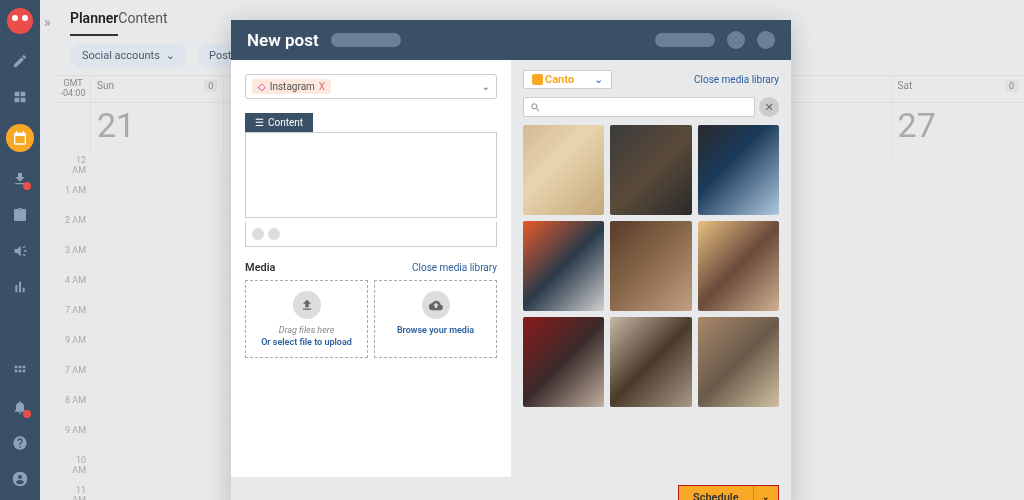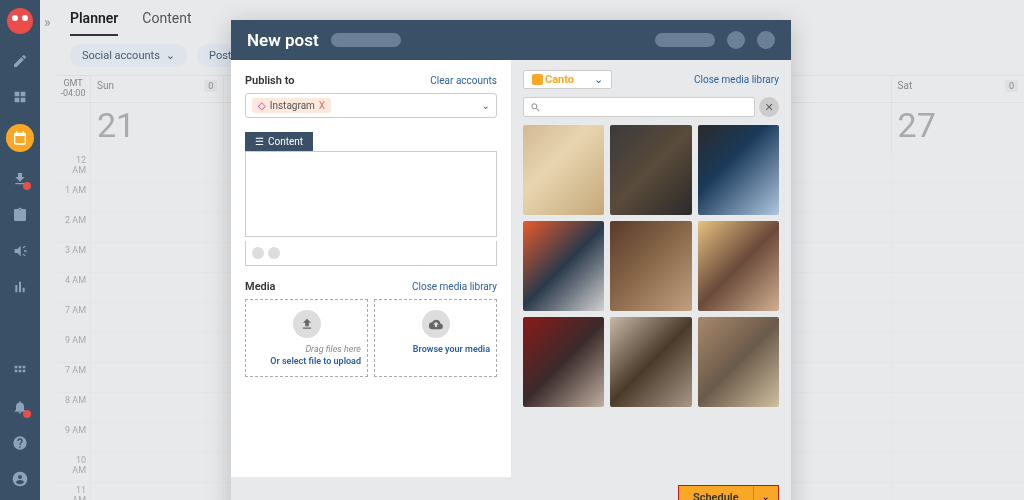--- a/index.html
+++ b/index.html
@@ -9,21 +9,21 @@
 .logo::before,.logo::after{content:'';position:absolute;width:6px;height:6px;background:#fff;border-radius:50%;top:7px}
 .logo::before{left:5px}.logo::after{right:5px}
 .sb-ic{width:18px;height:18px;display:flex;align-items:center;justify-content:center;cursor:pointer;position:relative}
 .sb-ic svg{width:16px;height:16px;fill:#8ea3b8}
 .sb-ic.active{width:28px;height:28px;background:#f9a825;border-radius:50%}
 .sb-ic.active svg{fill:#fff}
 .sb-ic.badge::after{content:'';position:absolute;width:8px;height:8px;background:#eb4d4b;border-radius:50%;right:-2px;bottom:-2px}
 .sb-bottom{margin-top:auto;display:flex;flex-direction:column;gap:18px;padding-bottom:12px;align-items:center}
 .collapse-btn{position:absolute;left:44px;top:14px;width:10px;height:10px;color:#999;font-size:14px;cursor:pointer}
 .main{position:absolute;left:56px;top:0;right:0;height:500px}
-.tabs{display:flex;gap:24px;padding:10px 14px 0;font-size:14px;color:#555}
+.tabs{display:flex;padding:10px 14px 0;font-size:14px;color:#555}
 .tab{padding-bottom:8px;cursor:pointer}
 .tab.active{font-weight:600;border-bottom:2px solid #333;color:#222}
 .filters{display:flex;gap:10px;padding:8px 14px}
 .pill{background:#dde4ec;border-radius:14px;padding:5px 12px;font-size:11px;color:#4a5b6d;display:flex;align-items:flex-end;gap:6px;cursor:pointer}
 .cal-head{display:flex;font-size:10px;color:#888;border-top:1px solid #ddd;border-bottom:1px solid #ddd}
 .tz{width:34px;padding:3px;text-align:center;font-size:9px;line-height:1.1}
 .day{flex:1;padding:4px 6px;border-left:1px solid #e0e0e0;position:relative}
 .day-badge{position:absolute;right:6px;top:4px;background:#e0e0e0;color:#888;font-size:9px;padding:1px 4px;border-radius:2px}
 .dates{display:flex}
 .datenum{flex:1;padding:2px 6px 8px;font-size:34px;color:#aaa;border-left:1px solid #e0e0e0}
@@ -44,21 +44,21 @@
 .link{color:#2b5f9e;font-size:10px;cursor:pointer}
 .account-sel{border:1px solid #ccc;border-radius:3px;padding:4px 6px;display:flex;align-items:center;gap:4px;position:relative;margin-bottom:14px}
 .chip{background:#fce8dc;border-radius:3px;padding:2px 6px;font-size:10px;color:#555;display:flex;align-items:center;gap:4px}
 .chip-x{color:#c77;cursor:pointer;font-size:10px}
 .sel-arrow{margin-left:auto;color:#666;font-size:10px}
 .content-tab{background:#3a5066;color:#fff;font-size:10px;padding:4px 10px;display:inline-flex;align-items:center;gap:4px}
 .textarea{border:1px solid #ccc;height:86px;margin-bottom:4px}
 .ta-foot{border:1px solid #ccc;border-top:none;padding:6px;display:flex;gap:4px;margin-bottom:14px}
 .ta-dot{width:12px;height:12px;background:#ddd;border-radius:50%}
 .media-boxes{display:flex;gap:6px}
-.mbox{flex:1;border:1px dashed #aaa;padding:10px 6px;text-align:right;font-size:9px;color:#666}
+.mbox{flex:1;border:1px dashed #aaa;padding:10px 6px;text-align:center;font-size:9px;color:#666}
 .mbox-ic{width:28px;height:28px;background:#ddd;border-radius:50%;margin:0 auto 6px;display:flex;align-items:center;justify-content:center}
 .mbox-ic svg{width:14px;height:14px;fill:#666}
 .mbox-it{font-style:italic;color:#888}
 .mbox-link{color:#2b5f9e;font-weight:600;margin-top:2px}
 .library{flex:1;background:#e8e9eb;padding:10px 12px;overflow-y:auto}
 .lib-head{display:flex;justify-content:space-between;align-items:center;margin-bottom:8px}
 .canto{background:#fff;border:1px solid #ccc;border-radius:2px;padding:2px 8px;display:flex;align-items:center;gap:20px;font-size:11px}
 .canto-logo{color:#f9a825;font-weight:700;display:flex;align-items:center;gap:2px}
 .canto-sq{width:11px;height:11px;background:#f9a825;border-radius:2px}
 .search{display:flex;margin-bottom:8px}
@@ -312,24 +312,20 @@
   <div class="modal-head">
     <div class="modal-title">New post</div>
     <div class="head-pill" style="width:70px"></div>
     <div style="flex:1"></div>
     <div class="head-pill" style="width:60px"></div>
     <div class="head-dot"></div>
     <div class="head-dot"></div>
   </div>
   <div class="modal-body">
     <div class="compose">
-      <div class="row">
-        <span class="lbl">Publish to</span>
-        <span class="link">Clear accounts</span>
-      </div>
       <div class="account-sel">
         <div class="chip">
           <span style="color:#d6249f">◇</span>
           <span>Instagram</span>
           <span class="chip-x">X</span>
         </div>
         <span class="sel-arrow">⌄</span>
       </div>
       <div class="content-tab">
           <span>☰</span>

